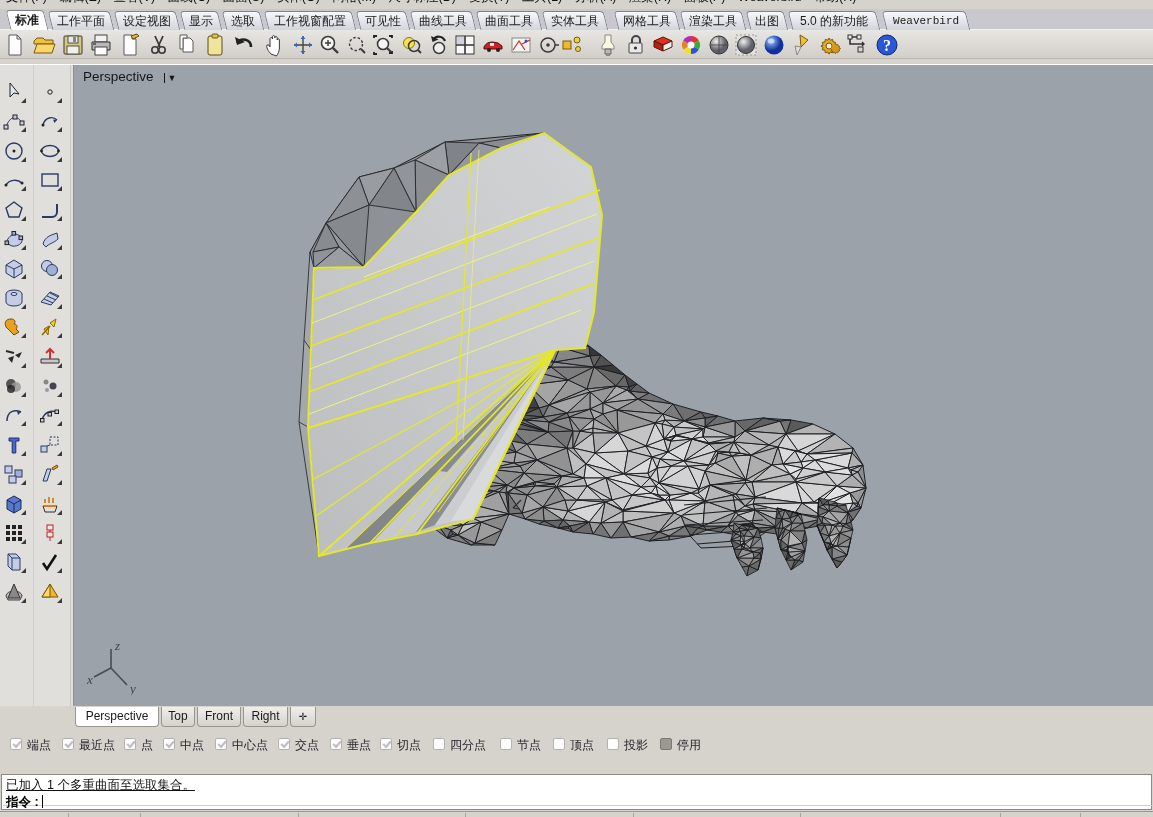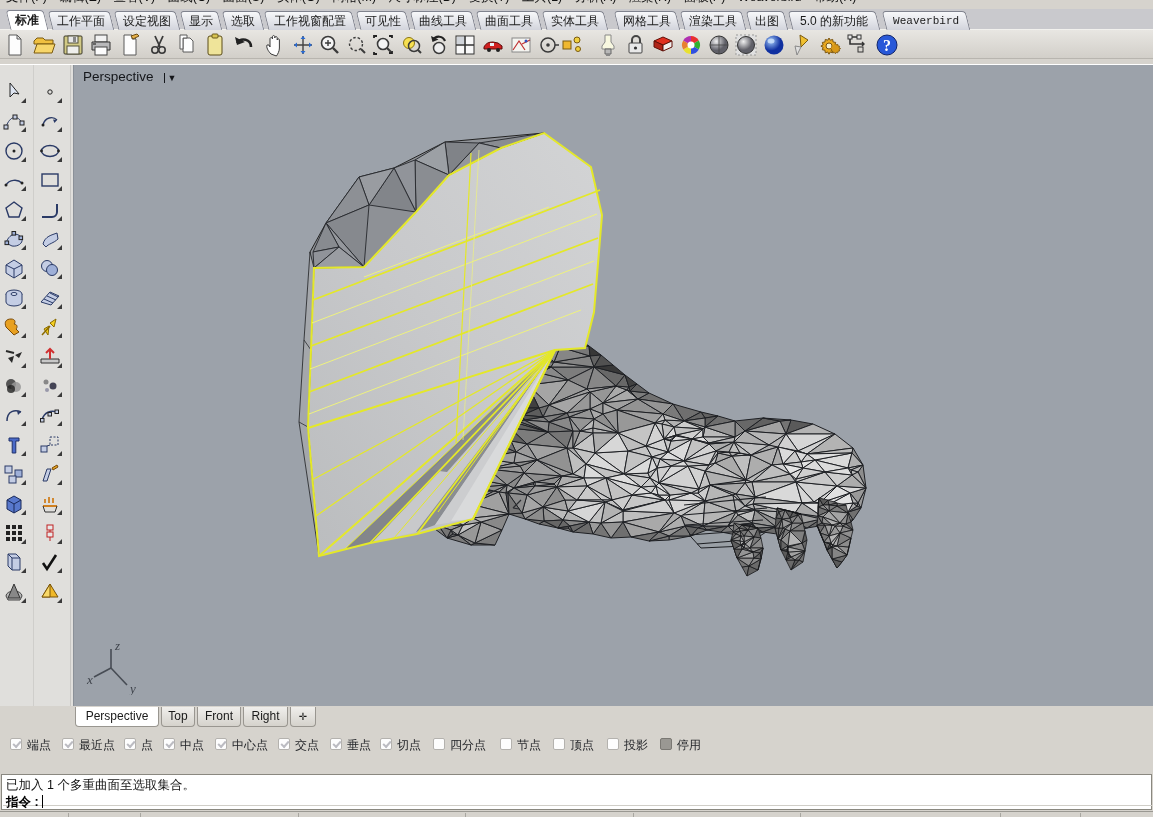--- a/index.html
+++ b/index.html
@@ -38,21 +38,21 @@
 
 #osnap { position:absolute; left:0; top:728px; width:1153px; height:33px; background:#d6d3cd; font-size:12px; color:#24262a; }
 .os { position:absolute; top:10px; height:13px; }
 .cb { position:absolute; width:12px; height:12px; background:#fdfdfd; border:1px solid #b4b2ae; border-radius:2px; }
 .cb.chk:after { content:""; position:absolute; left:2px; top:2px; width:6px; height:3px; border-left:2px solid #bcbcc2; border-bottom:2px solid #bcbcc2; transform:rotate(-48deg); }
 .cb.fill { background:#9a9893; border:1px solid #7a7873; }
 .os label { position:absolute; left:17px; top:-1px; white-space:nowrap; }
 
 #cmdarea { position:absolute; left:0; top:761px; width:1153px; height:50px; background:#d6d3cd; }
 #cmdbox { position:absolute; left:1px; top:13px; width:1151px; height:36px; background:#ffffff; border:1px solid #8a8880; }
-#cmdline1 { position:absolute; left:4px; top:2px; font-size:12.5px; color:#111; }
+#cmdline1 { position:absolute; left:4px; top:2px; font-size:12.5px; color:#111;text-decoration:underline; }
 #cmdline2 { position:absolute; left:4px; top:19px; font-size:12.5px; color:#000; font-weight:bold; }
 #cmdline2 .cur { display:inline-block; width:1px; height:13px; background:#000; vertical-align:-2px; margin-left:3px; }
 #cmdsep { position:absolute; left:1px; top:30px; width:1149px; height:1px; background:#d0cec8; }
 
 #statusbar { position:absolute; left:0; top:811px; width:1153px; height:6px; background:#d6d3cd; border-top:1px solid #9a9892; }
 .ssep { position:absolute; top:1px; width:1px; height:5px; background:#a8a6a0; }
 </style>
 </head>
 <body>
 <div id="menusliver">

